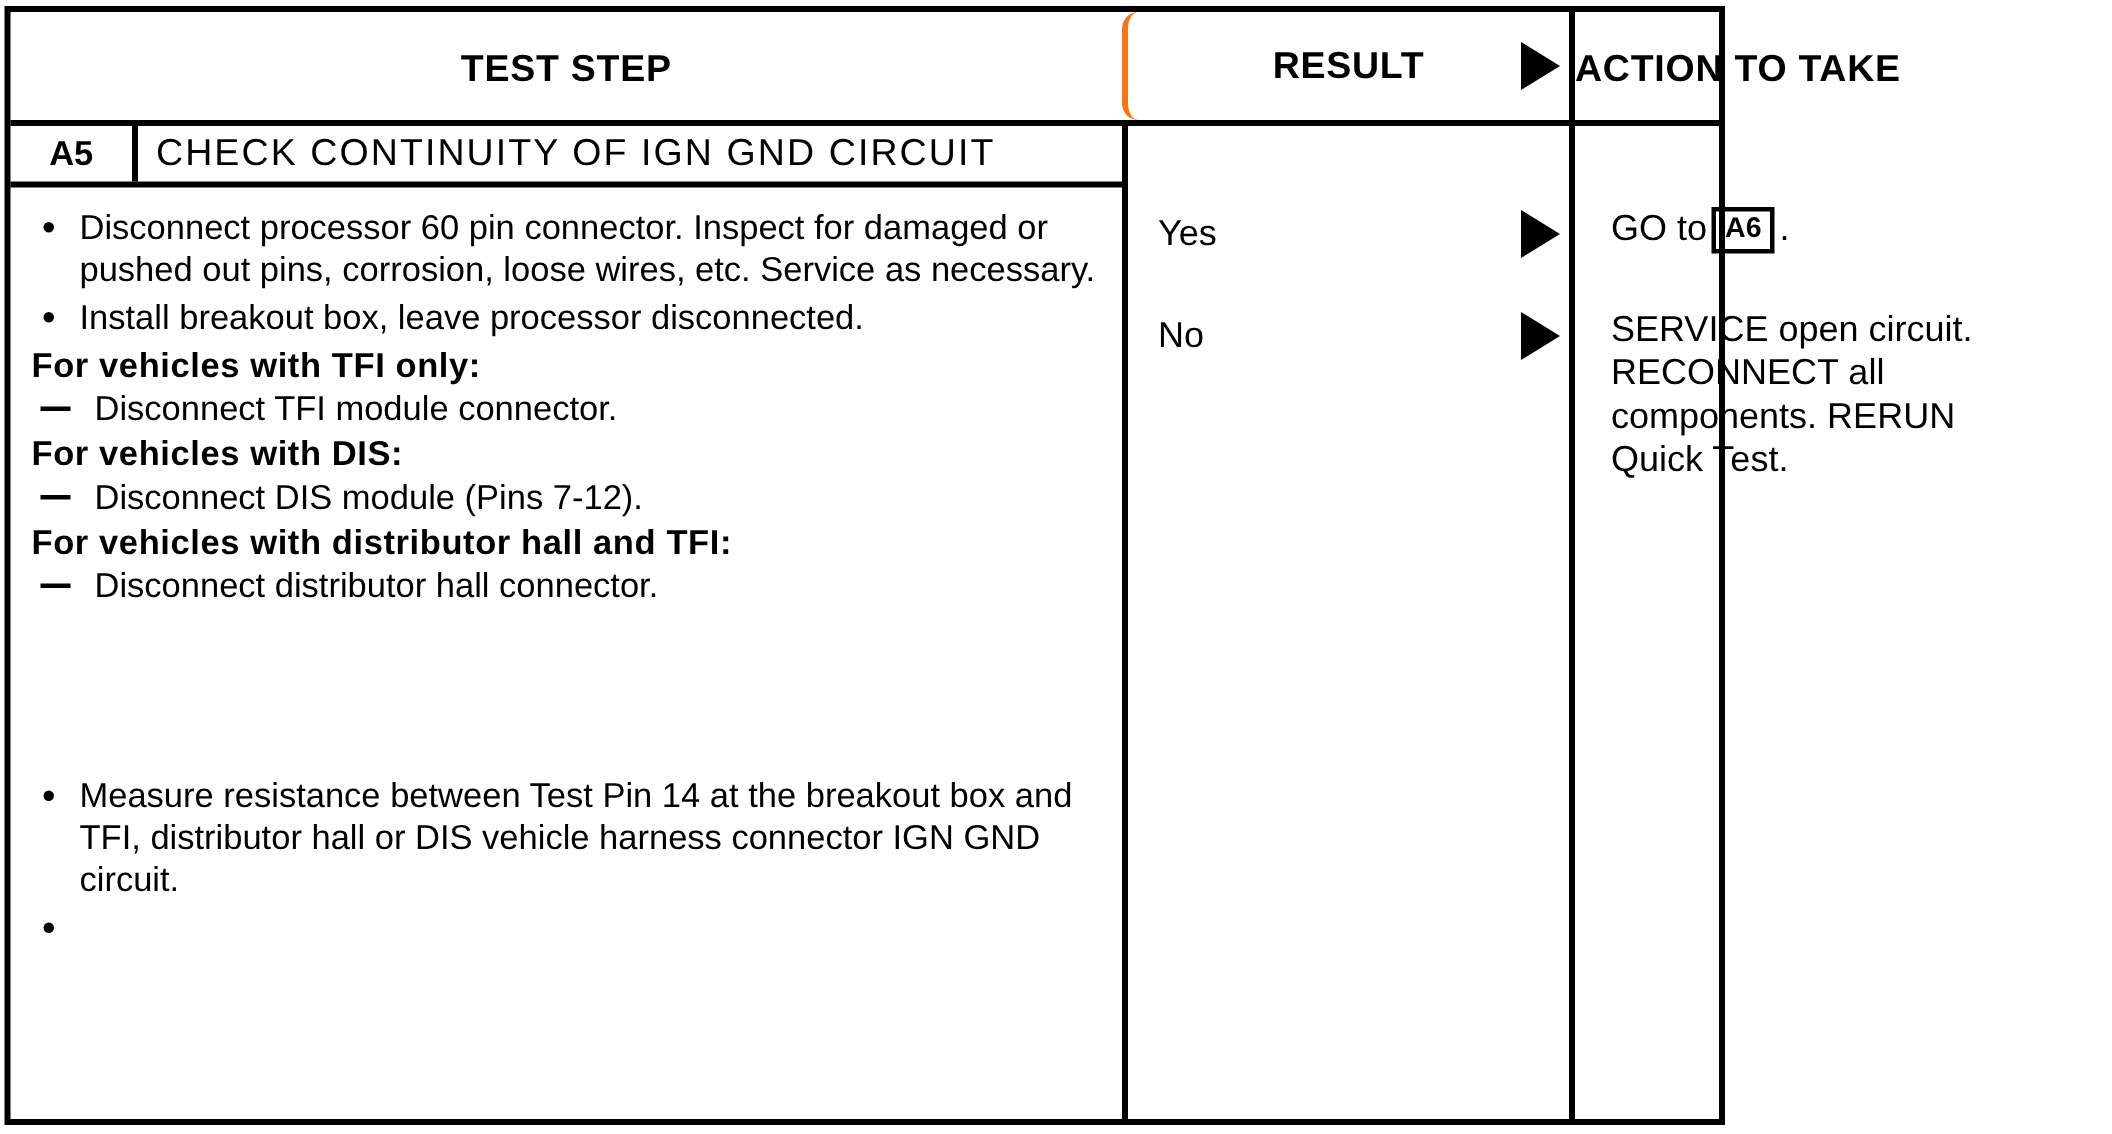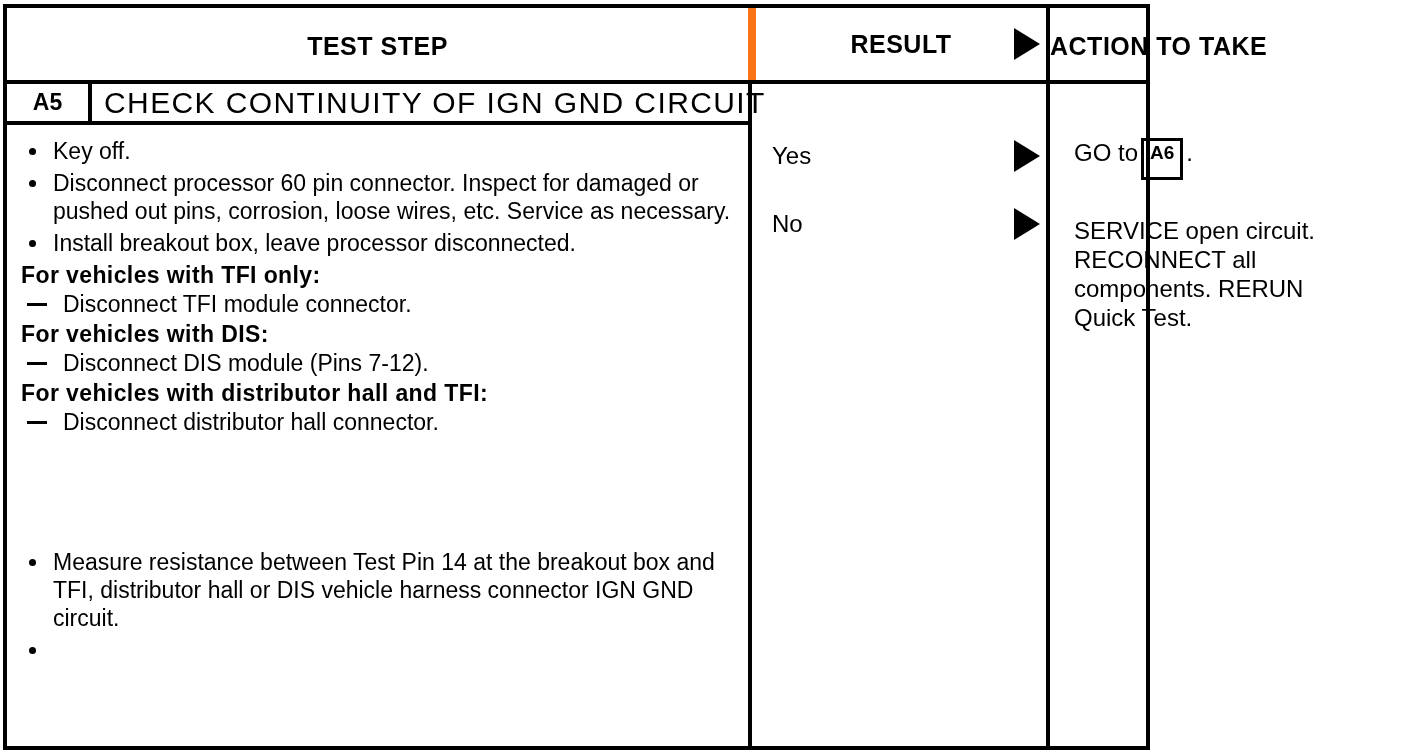--- a/index.html
+++ b/index.html
@@ -47,22 +47,23 @@
   .col-test {
     width: 741px;
     flex: 0 0 741px;
     box-sizing: border-box;
     position: relative;
   }
   .col-result {
     width: 298px;
     flex: 0 0 298px;
     box-sizing: border-box;
-    border-left: 8px solid #f97316;
-    position: relative;
+    border-left: 4px solid #f97316;
+    position: relative;
+    border-radius: 11px;
   }
   .col-action {
     flex: 1 1 auto;
     box-sizing: border-box;
     border-left: 4px solid #000;
     position: relative;
   }
 
   .hdr-label {
     font-weight: bold;
@@ -126,21 +127,21 @@
     font-size: 23px;
     display: flex;
     align-items: center;
     justify-content: center;
   }
   .step-title-cell {
     flex: 1 1 auto;
     display: flex;
     align-items: center;
     padding-left: 12px;
-    font-size: 30px;
+    font-size: 25px;
     letter-spacing: 1.4px;
     white-space: nowrap;
     text-align: center;
   }
 
   .step-body {
     padding: 12px 14px 0 14px;
     font-size: 23px;
     line-height: 28px;
   }
@@ -215,21 +216,21 @@
   .action-block { margin-bottom: 30px; }
   .action-block.first { margin-bottom: 36px; }
   .action-line { white-space: nowrap; }
 
   .boxref {
     display: inline-block;
     border: 3px solid #000;
     font-weight: bold;
     font-size: 19px;
     line-height: 19px;
-    padding: 2px 6px 15px 6px;
+    padding: 2px 6px 4px 6px;
     margin: 0 3px;
     vertical-align: 2px;
   }
 </style>
 </head>
 <body>
 
 <div class="page">
   <div class="table-frame">
 
@@ -249,21 +250,20 @@
     </div>
 
     <div class="body-row">
 
       <div class="step-col">
         <div class="step-id-row">
           <div class="step-id-cell">A5</div>
           <div class="step-title-cell">CHECK CONTINUITY OF IGN GND CIRCUIT</div>
         </div>
         <div class="step-body" id="step-body">
-            <div class="bullet-item"><span class="dot"></span><span>Key off.</span></div>
             <div class="bullet-item"><span class="dot"></span><span>Disconnect processor 60 pin connector. Inspect for damaged or pushed out pins, corrosion, loose wires, etc. Service as necessary.</span></div>
             <div class="bullet-item"><span class="dot"></span><span>Install breakout box, leave processor disconnected.</span></div>
             <div class="sub-heading">For vehicles with TFI only:</div>
             <div class="dash-item"><span class="dash"></span><span>Disconnect TFI module connector.</span></div>
             <div class="sub-heading">For vehicles with DIS:</div>
             <div class="dash-item"><span class="dash"></span><span>Disconnect DIS module (Pins 7-12).</span></div>
             <div class="sub-heading">For vehicles with distributor hall and TFI:</div>
             <div class="dash-item"><span class="dash"></span><span>Disconnect distributor hall connector.</span></div>
             <div class="gap-block"></div>
             <div class="bullet-item"><span class="dot"></span><span>Measure resistance between Test Pin 14 at the breakout box and TFI, distributor hall or DIS vehicle harness connector IGN GND circuit.</span></div>

